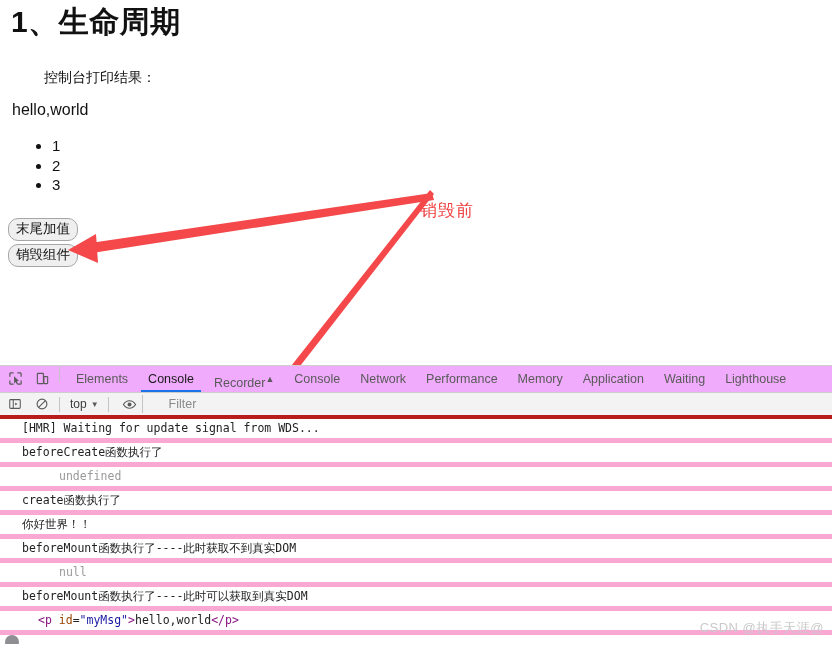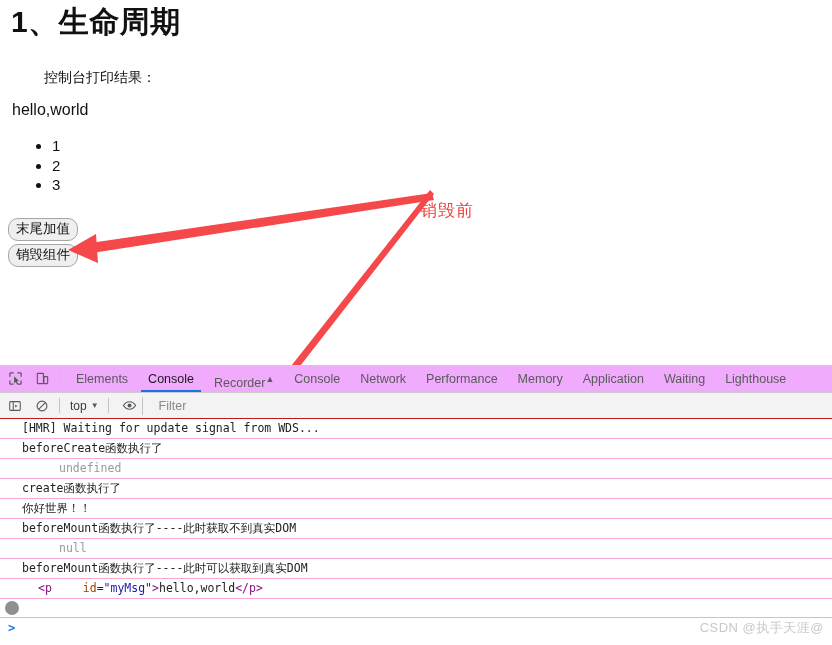--- a/index.html
+++ b/index.html
@@ -149,21 +149,21 @@
   .dt-tab .sup {
     font-size: 9px;
     vertical-align: super;
     color: #5a5a5a;
   }
 
   .dt-console-bar {
     position: relative;
     height: 26px;
     background: #f3f3f3;
-    border-bottom: 1px solid #b91c1c;
+    border-bottom: 4px solid #b91c1c;
     display: flex;
     align-items: center;
     box-sizing: border-box;
   }
   .ctx-select {
     font-size: 12px;
     color: #3c3c3c;
     padding: 0 4px;
     display: flex;
     align-items: center;
@@ -183,35 +183,35 @@
     color: #3c3c3c;
     font-family: "Liberation Sans", sans-serif;
   }
   .filter-input::placeholder { color: #8a8a8a; }
   .filter-wrap {
     flex: 1;
     display: flex;
     align-items: center;
     border-left: 1px solid #c4c4c4;
     height: 18px;
-    padding-left: 8px;
+    padding-left: 18px;
   }
 
   .dt-console-body {
     position: relative;
     background: #fff;
     height: 225px;
     overflow: hidden;
   }
   .log-row {
     position: relative;
     display: flex;
     align-items: center;
     min-height: 19px;
-    border-bottom: 1px solid #f9a8d4;
+    border-bottom: 5px solid #f9a8d4;
     padding: 1px 0 1px 0;
     box-sizing: border-box;
     font-family: "DejaVu Sans Mono", monospace;
     font-size: 11.5px;
     color: #222;
   }
   .log-text {
     padding-left: 22px;
     white-space: nowrap;
     line-height: 17px;
@@ -226,21 +226,21 @@
     border-radius: 50%;
     background: #8e8e93;
     color: #fff;
     font-size: 9.5px;
     line-height: 14px;
     text-align: center;
     font-family: "Liberation Sans", sans-serif;
   }
   .log-row.has-badge .log-text { padding-left: 22px; }
   .tok-tag { color: #881280; }
-  .tok-attr { color: #994500; padding-left: 24px; }
+  .tok-attr { color: #994500; }
   .tok-val { color: #1a1aa6; }
   .tok-plain { color: #222; }
   .prompt-row {
     display: flex;
     align-items: center;
     height: 20px;
     padding-left: 8px;
   }
   .prompt-caret {
     color: #1a73e8;

